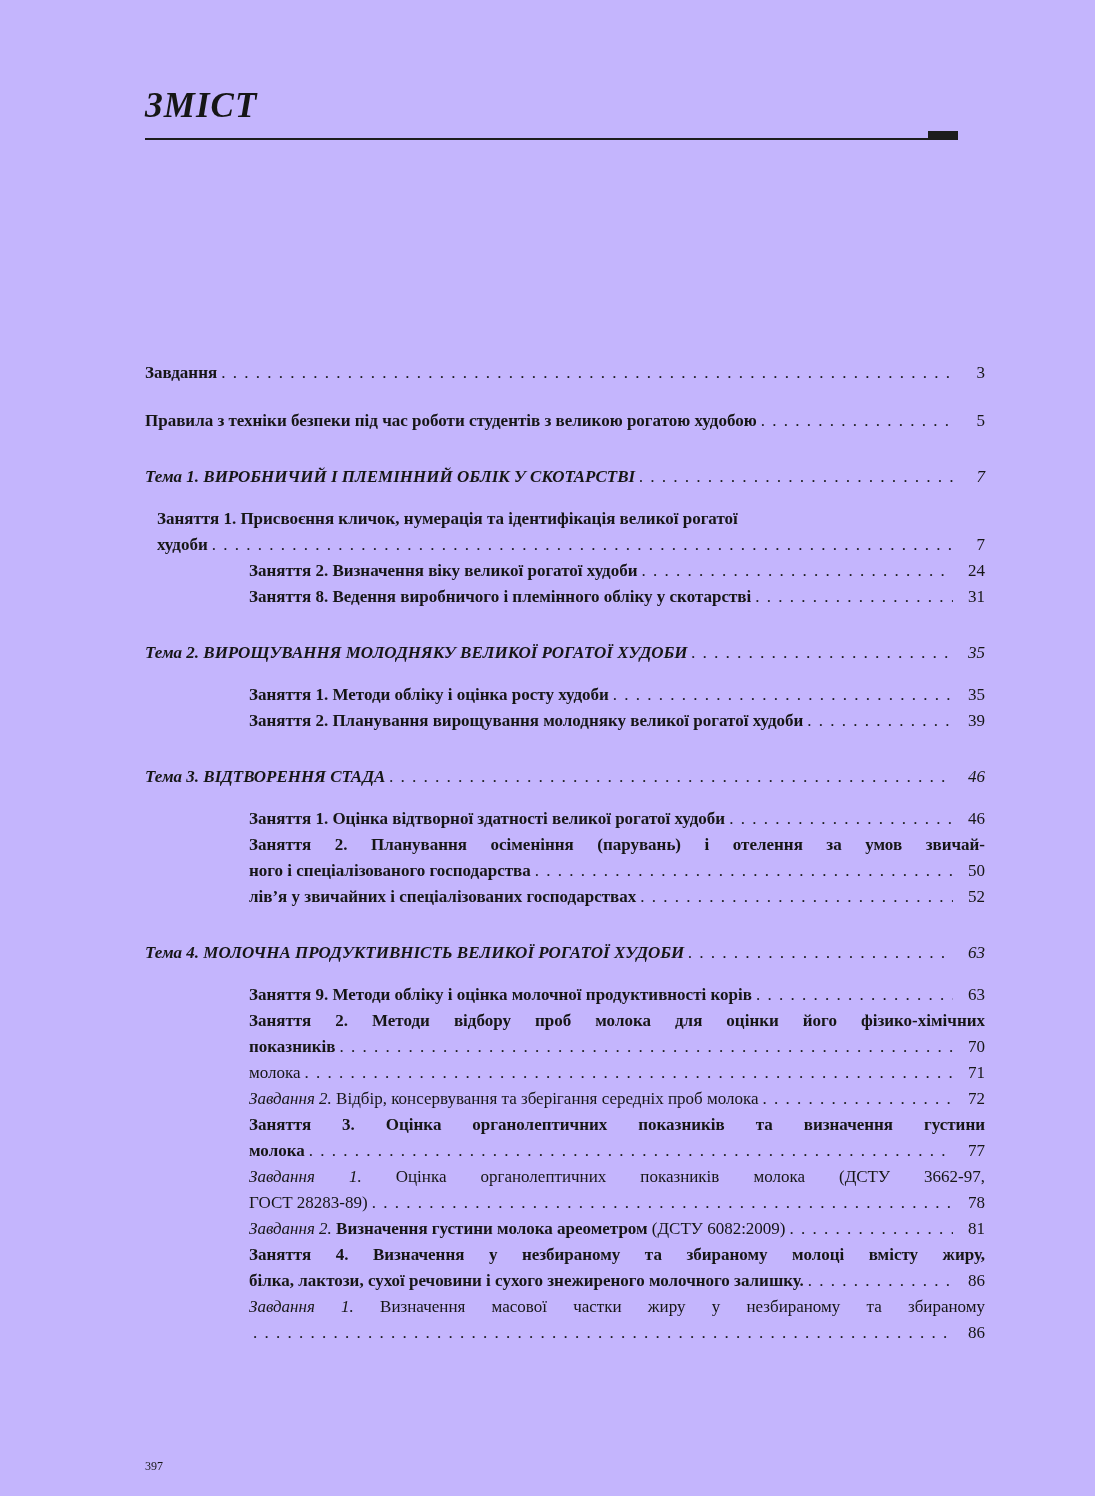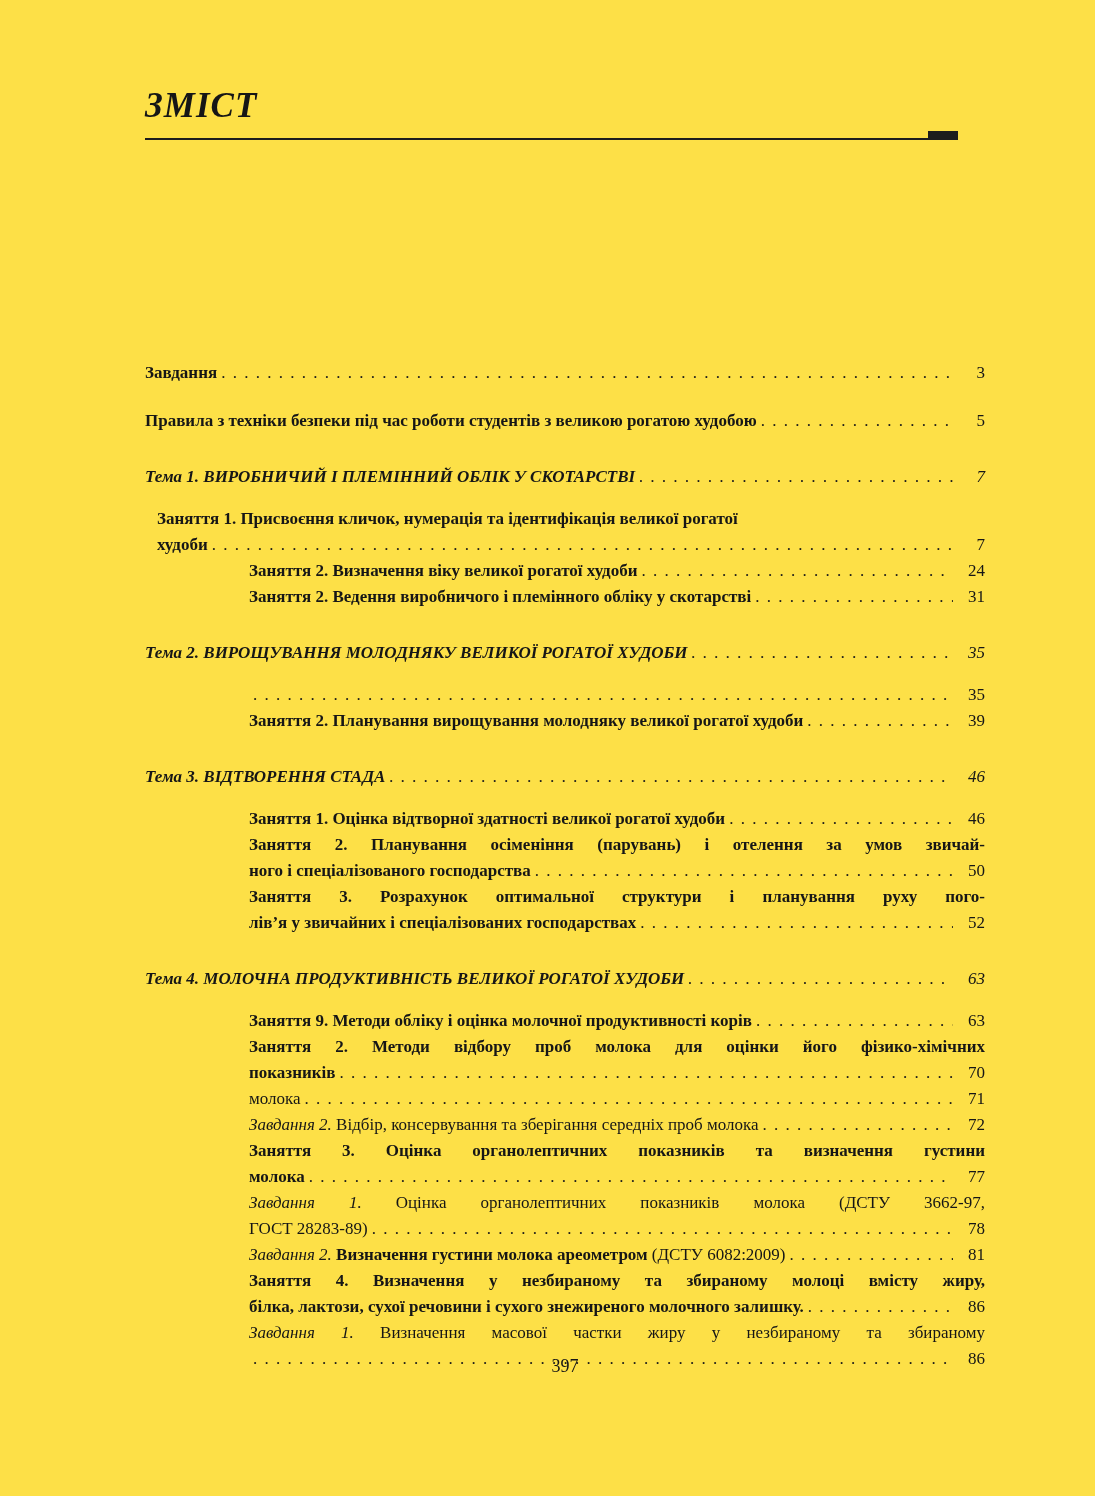--- a/index.html
+++ b/index.html
@@ -1,21 +1,21 @@
 <!DOCTYPE html>
 <html><head>
 <meta charset="utf-8">
 <style>
   * { margin:0; padding:0; box-sizing:border-box; }
   html,body { background:#ffffff; }
   body {
     width:1095px; height:1496px; position:relative;
     font-family:"Liberation Serif", serif; color:#161616;
   }
-  .page { position:absolute; inset:0; background:#fde047; overflow:hidden; }
+  .page { position:absolute; inset:0; background:#c4b5fd; overflow:hidden; }
 
   .title {
     position:absolute; left:145px; top:86px;
     font-size:35px; font-weight:bold; font-style:italic; letter-spacing:1px;
   }
   .rule { position:absolute; left:145px; top:131px; width:813px; height:9px; }
   .rule-line { position:absolute; left:0; right:0; bottom:0; height:2px; background:#1d1d1d; }
   .rule-end { position:absolute; right:0; bottom:0; width:30px; height:9px; background:#1d1d1d; }
 
   .toc {
@@ -36,22 +36,22 @@
     flex:1 1 auto; min-width:0; overflow:hidden; white-space:nowrap;
     letter-spacing:1.5px; margin:0 6px 0 4px; color:#1b1b1b;
   }
   .pagenum { flex:0 0 auto; min-width:26px; text-align:right; }
 
   .seg-n { font-weight:normal; font-style:normal; }
   .seg-b { font-weight:bold; }
   .seg-i { font-style:italic; }
 
   .footer-num {
-    position:absolute; left:145px; top:1356px; width:840px;
-    text-align:center; font-size:18px;
+    position:absolute; left:145px; top:1459px; width:840px;
+    font-size:12px;
   }
 </style>
 </head>
 <body>
 
 <div class="page">
   <div class="title">ЗМІСТ</div>
   <div class="rule">
     <span class="rule-line"></span>
     <span class="rule-end"></span>
@@ -96,38 +96,39 @@
         </div>
         <div class="entry indent">
           <div class="line last">
             <span class="text"><span class="seg seg-b">Заняття 2. Визначення віку великої рогатої худоби</span></span>
             <span class="leader">. . . . . . . . . . . . . . . . . . . . . . . . . . . . . . . . . . . . . . . . . . . . . . . . . . . . . . . . . . . . . . . . . . . . . . . . . . . . . . . . . . . . . . . . . . . . . . . . . . . . . . . . . . . . . . . . . . . . . . . . . . . . . . . . . . . . . . . . . . . . </span>
             <span class="pagenum">24</span>
           </div>
         </div>
         <div class="entry indent">
           <div class="line last">
-            <span class="text"><span class="seg seg-b">Заняття 2. Ведення виробничого і племінного обліку у скотарстві</span></span>
+            <span class="text"><span class="seg seg-b">Заняття 8. Ведення виробничого і племінного обліку у скотарстві</span></span>
             <span class="leader">. . . . . . . . . . . . . . . . . . . . . . . . . . . . . . . . . . . . . . . . . . . . . . . . . . . . . . . . . . . . . . . . . . . . . . . . . . . . . . . . . . . . . . . . . . . . . . . . . . . . . . . . . . . . . . . . . . . . . . . . . . . . . . . . . . . . . . . . . . . . </span>
             <span class="pagenum">31</span>
           </div>
         </div>
       </div>
       <div class="block gap-theme">
         <div class="entry">
           <div class="line last">
             <span class="text"><span class="seg seg-b">Тема 2. ВИРОЩУВАННЯ МОЛОДНЯКУ ВЕЛИКОЇ РОГАТОЇ ХУДОБИ</span></span>
             <span class="leader">. . . . . . . . . . . . . . . . . . . . . . . . . . . . . . . . . . . . . . . . . . . . . . . . . . . . . . . . . . . . . . . . . . . . . . . . . . . . . . . . . . . . . . . . . . . . . . . . . . . . . . . . . . . . . . . . . . . . . . . . . . . . . . . . . . . . . . . . . . . . </span>
             <span class="pagenum">35</span>
           </div>
         </div>
       </div>
       <div class="block gap-sub">
         <div class="entry indent">
           <div class="line last">
+            <span class="text"><span class="seg seg-b">Заняття 1. Методи обліку і оцінка росту худоби</span></span>
             <span class="leader">. . . . . . . . . . . . . . . . . . . . . . . . . . . . . . . . . . . . . . . . . . . . . . . . . . . . . . . . . . . . . . . . . . . . . . . . . . . . . . . . . . . . . . . . . . . . . . . . . . . . . . . . . . . . . . . . . . . . . . . . . . . . . . . . . . . . . . . . . . . . </span>
             <span class="pagenum">35</span>
           </div>
         </div>
         <div class="entry indent">
           <div class="line last">
             <span class="text"><span class="seg seg-b">Заняття 2. Планування вирощування молодняку великої рогатої худоби</span></span>
             <span class="leader">. . . . . . . . . . . . . . . . . . . . . . . . . . . . . . . . . . . . . . . . . . . . . . . . . . . . . . . . . . . . . . . . . . . . . . . . . . . . . . . . . . . . . . . . . . . . . . . . . . . . . . . . . . . . . . . . . . . . . . . . . . . . . . . . . . . . . . . . . . . . </span>
             <span class="pagenum">39</span>
           </div>
@@ -152,21 +153,20 @@
         </div>
         <div class="entry indent">
           <div class="line just"><span class="seg seg-b">Заняття 2. Планування осіменіння (парувань) і отелення за умов звичай-</span></div>
           <div class="line last">
             <span class="text"><span class="seg seg-b">ного і спеціалізованого господарства</span></span>
             <span class="leader">. . . . . . . . . . . . . . . . . . . . . . . . . . . . . . . . . . . . . . . . . . . . . . . . . . . . . . . . . . . . . . . . . . . . . . . . . . . . . . . . . . . . . . . . . . . . . . . . . . . . . . . . . . . . . . . . . . . . . . . . . . . . . . . . . . . . . . . . . . . . </span>
             <span class="pagenum">50</span>
           </div>
         </div>
         <div class="entry indent">
-          <div class="line just"><span class="seg seg-b">Заняття 3. Розрахунок оптимальної структури і планування руху пого-</span></div>
           <div class="line last">
             <span class="text"><span class="seg seg-b">лів’я у звичайних і спеціалізованих господарствах</span></span>
             <span class="leader">. . . . . . . . . . . . . . . . . . . . . . . . . . . . . . . . . . . . . . . . . . . . . . . . . . . . . . . . . . . . . . . . . . . . . . . . . . . . . . . . . . . . . . . . . . . . . . . . . . . . . . . . . . . . . . . . . . . . . . . . . . . . . . . . . . . . . . . . . . . . </span>
             <span class="pagenum">52</span>
           </div>
         </div>
       </div>
       <div class="block gap-theme">
         <div class="entry">
           <div class="line last">

